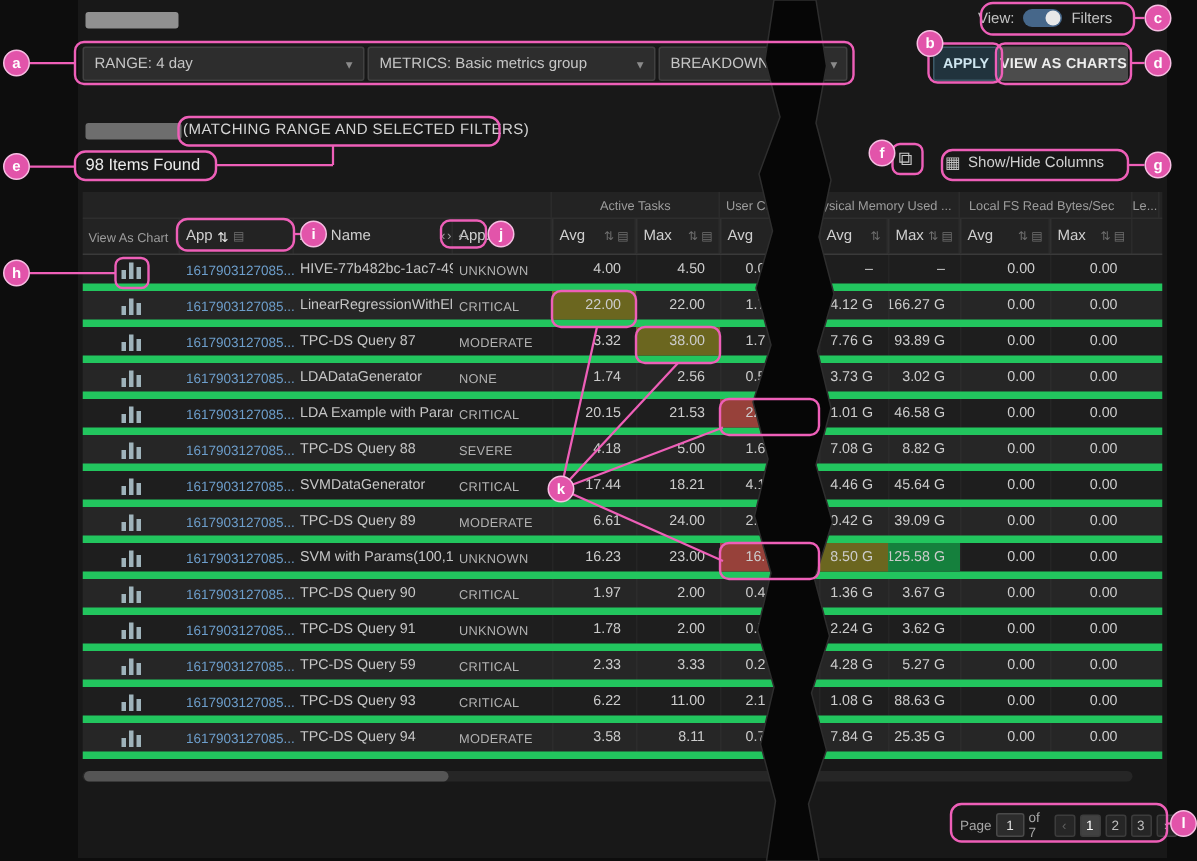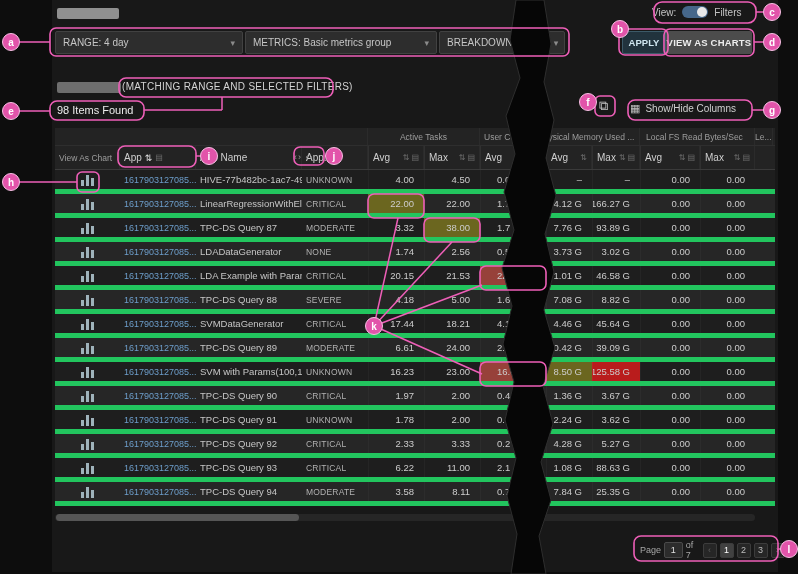--- a/index.html
+++ b/index.html
@@ -36,21 +36,21 @@
   .trow.alt{background:#262626}
   .c{height:100%;display:flex;align-items:center;overflow:hidden;white-space:nowrap}
   .c.chart{justify-content:center}
   .c.link{color:#6d9ecb;font-size:9px;padding-left:4px;cursor:pointer}
   .c.name{color:#c6c6c6;padding-left:4px}
   .c.status{color:#b2b2b2;font-size:8.5px;padding-left:4px;letter-spacing:.2px}
   .c.num{justify-content:flex-end;padding-right:10px;color:#ccc;border-left:1px solid rgba(255,255,255,.03)}
   .c.num.cpu{justify-content:flex-start;padding-left:16px}
   .hl-olive{background:#6b661f;color:#f1ecc3}
   .hl-red{background:#97413a;color:#f8dcd6}
-  .hl-bronze{background:#b91c1c;color:#f2e6c4}
+  .hl-bronze{background:#15803d;color:#f2e6c4}
   .bars{display:flex;align-items:flex-end;gap:2px;height:12px;cursor:pointer}
   .bars i{width:3px;background:#9fb3bb;display:block}
   .bars i:nth-child(1){height:6px}.bars i:nth-child(2){height:11px}.bars i:nth-child(3){height:8px}
   .hscroll{position:absolute;left:3px;top:514px;width:700px;height:7px;background:#262626;border-radius:4px}
   .hscroll .thumb{position:absolute;left:1px;top:0;width:243px;height:7px;background:#555;border-radius:4px;cursor:pointer}
   .pager{position:absolute;left:588px;top:540px;display:flex;align-items:center;gap:3px;font-size:9px;color:#a6a6a6}
   .pginput{width:20px;height:16px;background:#2c2c2c;border:1px solid #4a4a4a;color:#e2e2e2;text-align:center;line-height:15px;border-radius:2px;cursor:text}
   .pbtn{width:15px;height:15px;background:#262626;border:1px solid #3c3c3c;color:#bdbdbd;display:flex;align-items:center;justify-content:center;border-radius:2px;cursor:pointer}
   .pbtn.active{background:#414141;color:#fff}
   .pbtn.dim{color:#5f5f5f}
@@ -403,21 +403,21 @@
      </div>
         <div class="trow alt">
        <div class="c chart" style="width:65px">
          <span class="bars">
               <i></i>
               <i></i>
               <i></i>
             </span>
        </div>
        <div class="c link" style="width:76px">1617903127085...</div>
-       <div class="c name" style="width:106px">TPC-DS Query 92</div>
+       <div class="c name" style="width:106px">TPC-DS Query 59</div>
        <div class="c status" style="width:66px">CRITICAL</div>
        <div class="c num " style="width:56px">2.33</div>
           <div class="c num " style="width:56px">3.33</div>
           <div class="c num cpu " style="width:66px">0.2</div>
           <div class="c num " style="width:46px">4.28 G</div>
           <div class="c num " style="width:48px">5.27 G</div>
           <div class="c num " style="width:60px">0.00</div>
           <div class="c num " style="width:55px">0.00</div>
      </div>
         <div class="trow ">

